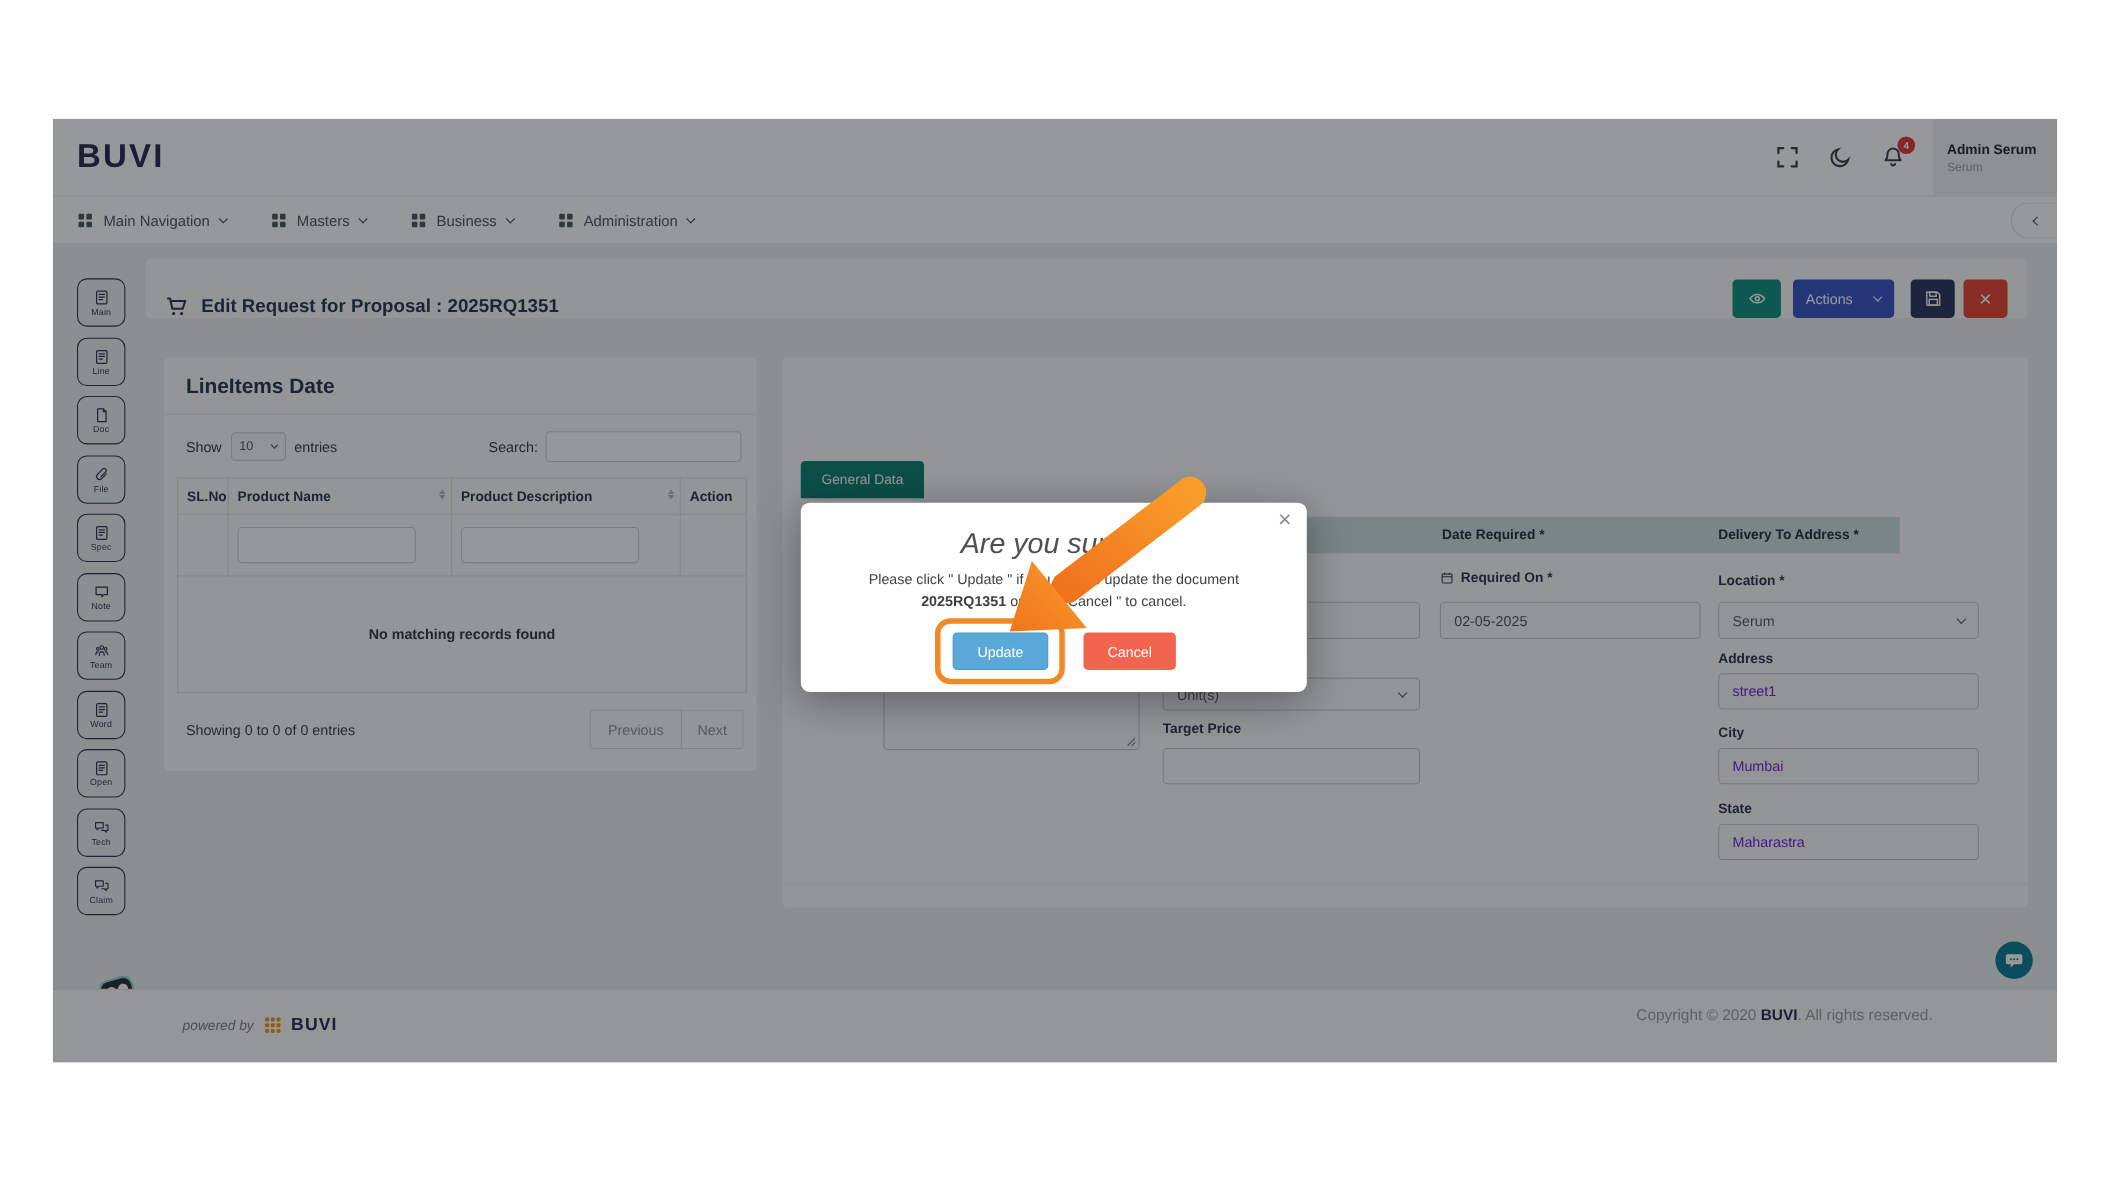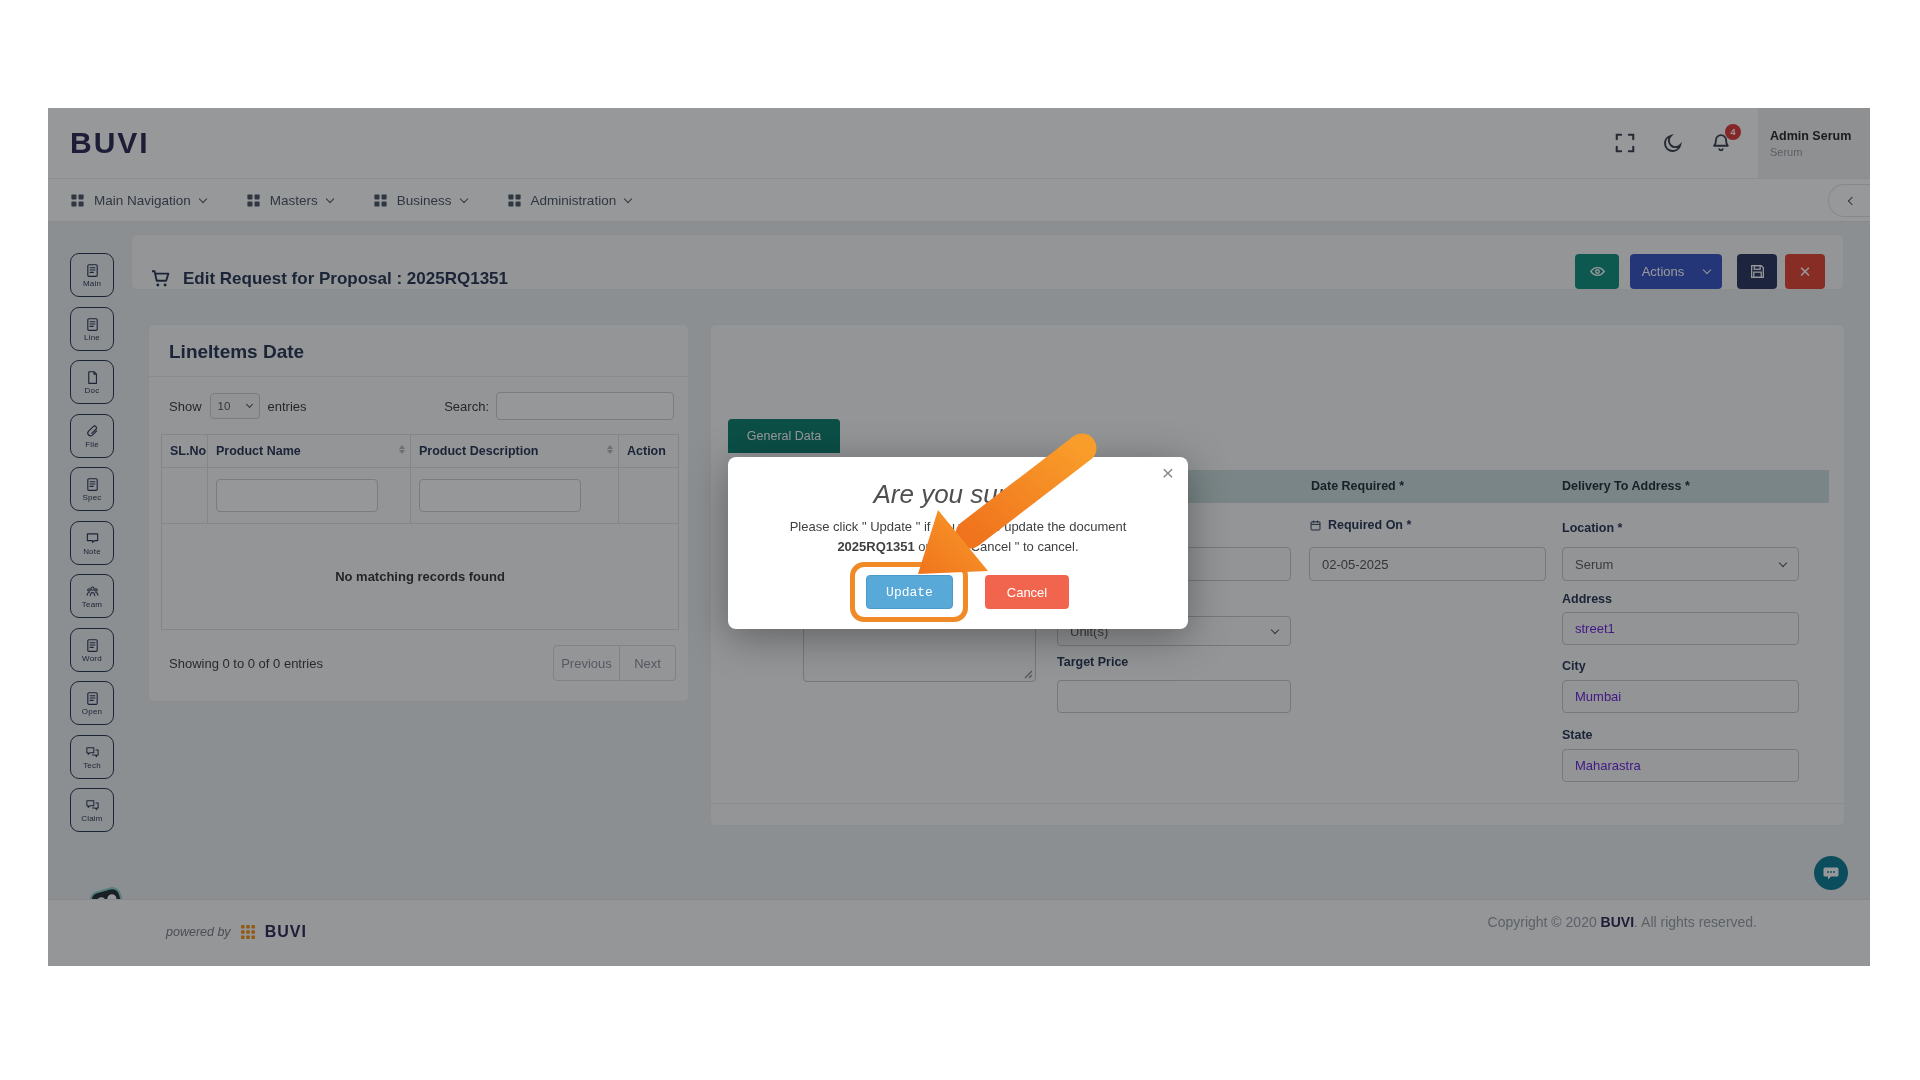--- a/index.html
+++ b/index.html
@@ -59,33 +59,33 @@
   .sort { position:absolute; right:5px; top:10px; display:flex; flex-direction:column; gap:1px; }
   .sort i { width:0; height:0; border-left:3.5px solid transparent; border-right:3.5px solid transparent; }
   .sort .up { border-bottom:4px solid #b7b7b7; }
   .sort .dn { border-top:4px solid #b7b7b7; }
   .filter-cell { padding:10px 8px; height:56px; }
   .filter-input { width:162px; max-width:95%; height:33px; border:1px solid #cfcfcf; border-radius:4px; background:#fdfdfd; }
   .empty-cell { height:106px; text-align:center; font-weight:700; color:#3a3a3a; font-size:13px; }
   .lc-foot { display:flex; align-items:center; padding:15px 12px 0 20px; font-size:13px; color:#434343; }
   .pager { display:flex; margin-left:auto; }
   .pg { height:36px; border:1px solid #d9d9d9; color:#8e939b; font-size:13px; display:flex; align-items:center; justify-content:center; background:transparent; }
-  .pg.prev { width:67px; border-radius:4px 0 0 4px; }
+  .pg.prev { width:84px; border-radius:4px 0 0 4px; }
   .pg.next { width:56px; border-radius:0 4px 4px 0; border-left:none; }
 
   
   .details { left:662px; top:216px; width:1135px; height:502px; }
   .dt-head { display:flex; align-items:center; padding:18px 20px 0; }
   .dt-title { font-size:19px; font-weight:700; color:#2b3a55; }
   .teal-btn { height:40px; background:#0f8170; color:#fff; border-radius:4px; font-size:12px; display:flex; align-items:center; justify-content:center; gap:8px; }
   .teal-btn svg { width:15px; height:15px; }
   .btn-import { width:122px; margin-left:auto; }
   .btn-add { width:168px; margin-left:10px; }
   .tab { position:absolute; left:17px; top:94px; width:112px; height:34px; background:#0f8170; color:#ffffff; font-size:12.5px; border-radius:4px 4px 0 0; display:flex; align-items:center; justify-content:center; }
-  .band { position:absolute; left:17px; top:145px; width:1101px; height:33px; background:#ccdfdc; }
+  .band { position:absolute; left:17px; top:145px; width:999px; height:33px; background:#ccdfdc; }
   .band-label { position:absolute; top:9px; font-size:12.5px; font-weight:700; color:#22333e; }
   .flabel { position:absolute; font-size:12.5px; font-weight:700; color:#2b3a55; display:flex; align-items:center; gap:6px; }
   .flabel svg { width:13px; height:13px; }
   .finput { position:absolute; border:1px solid #c9c9c9; border-radius:4px; background:#f7f8f8; font-size:13px; color:#6d28d9; padding:0 12px; font-family:inherit; }
   .fselect { position:absolute; border:1px solid #c9c9c9; border-radius:4px; background:#f7f8f8; font-size:13px; color:#5f5f5f; padding:0 12px; display:flex; align-items:center; justify-content:space-between; }
   .fselect .chev { border-color:#555; }
   .ftextarea { position:absolute; border:1px solid #c9c9c9; border-radius:4px; background:#f7f8f8; }
   .grip { position:absolute; right:2px; bottom:2px; }
   .dt-div { position:absolute; left:0; top:478px; width:100%; height:1px; background:#e8e8e8; }
 
@@ -101,21 +101,21 @@
   .float-robot { position:absolute; left:1757px; top:796px; width:46px; height:46px; border-radius:50%; background:#3a57b5; display:flex; align-items:center; justify-content:center; }
   .mascot { position:absolute; left:36px; top:776px; }
 
   
   .overlay { position:absolute; inset:0; background:rgba(8,10,14,0.42); z-index:50; }
   .modal { position:absolute; left:680px; top:349px; width:460px; height:172px; background:#fff; border-radius:8px; z-index:60; box-shadow:0 8px 40px rgba(0,0,0,.35); }
   .m-close { position:absolute; top:4px; right:14px; font-size:21px; color:#8b8b8b; font-weight:400; }
   .m-title { margin-top:22px; text-align:center; font-size:26px; font-style:italic; color:#4f4f4f; font-weight:500; }
   .m-body { margin-top:7px; text-align:center; font-size:13px; color:#3f3f3f; line-height:1.55; padding:0 26px; }
   .m-ring { position:absolute; left:122px; top:105px; width:118px; height:60px; border:5px solid #f08a26; border-radius:14px; pointer-events:none; }
-  .m-update { position:absolute; left:138px; top:118px; width:87px; height:34px; background:#58a8d8; border:1px solid #4a9bcb; border-radius:4px; color:#fff; font-size:13px; display:flex; align-items:center; justify-content:center;font-family:Liberation Mono, monospace; }
+  .m-update { position:absolute; left:138px; top:118px; width:87px; height:34px; background:#58a8d8; border:1px solid #4a9bcb; border-radius:4px; color:#fff; font-size:13px; display:flex; align-items:center; justify-content:center; }
   .m-cancel { position:absolute; left:257px; top:118px; width:84px; height:34px; background:#f1654f; border-radius:4px; color:#fff; font-size:13px; display:flex; align-items:center; justify-content:center; }
   .arrow-svg { position:absolute; left:842px; top:322px; z-index:70; }
 </style>
 </head>
 <body>
 
 <div class="app">
 
   <div class="hdr">
     <div class="logo">BUVI</div>

